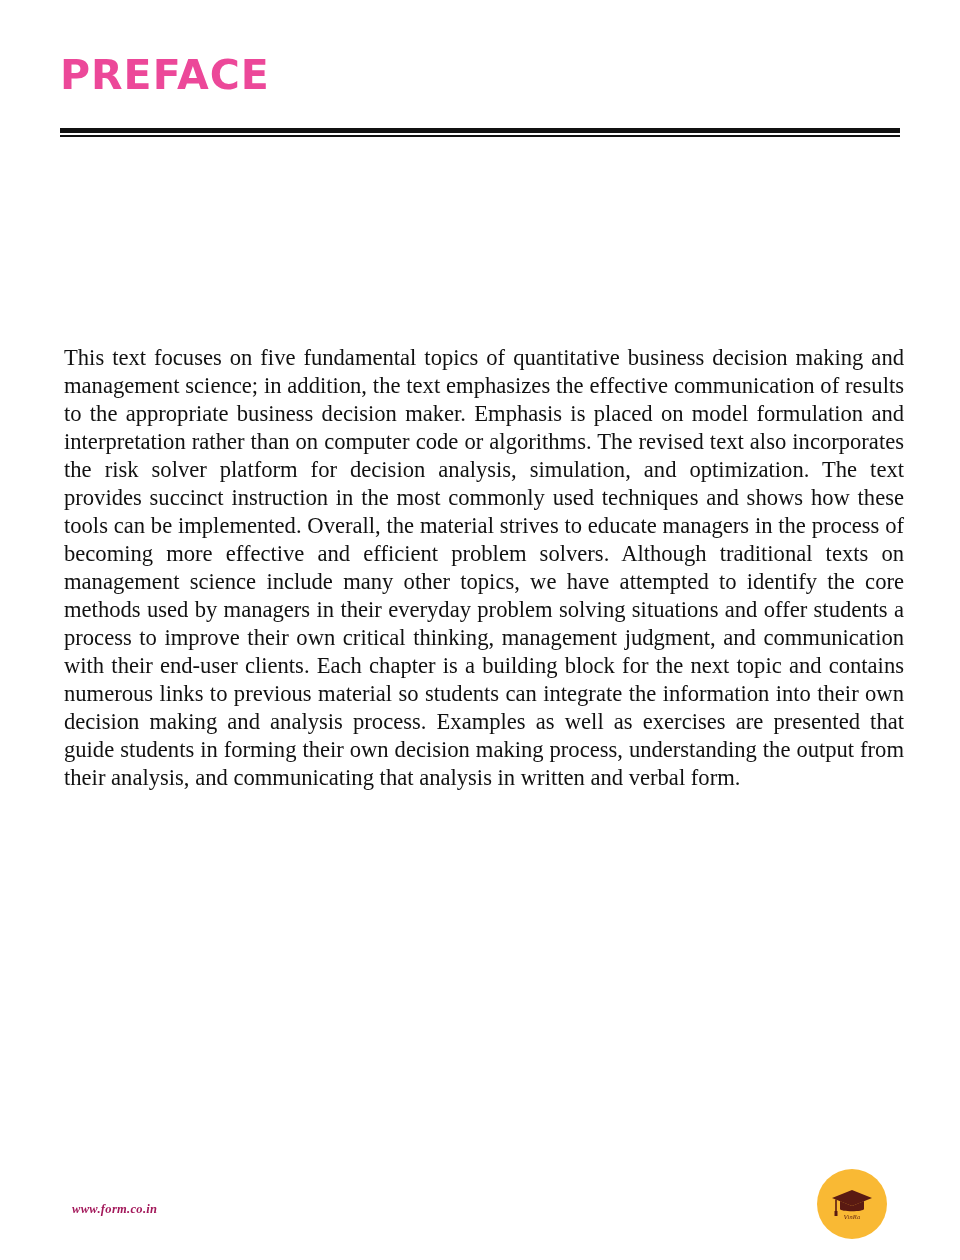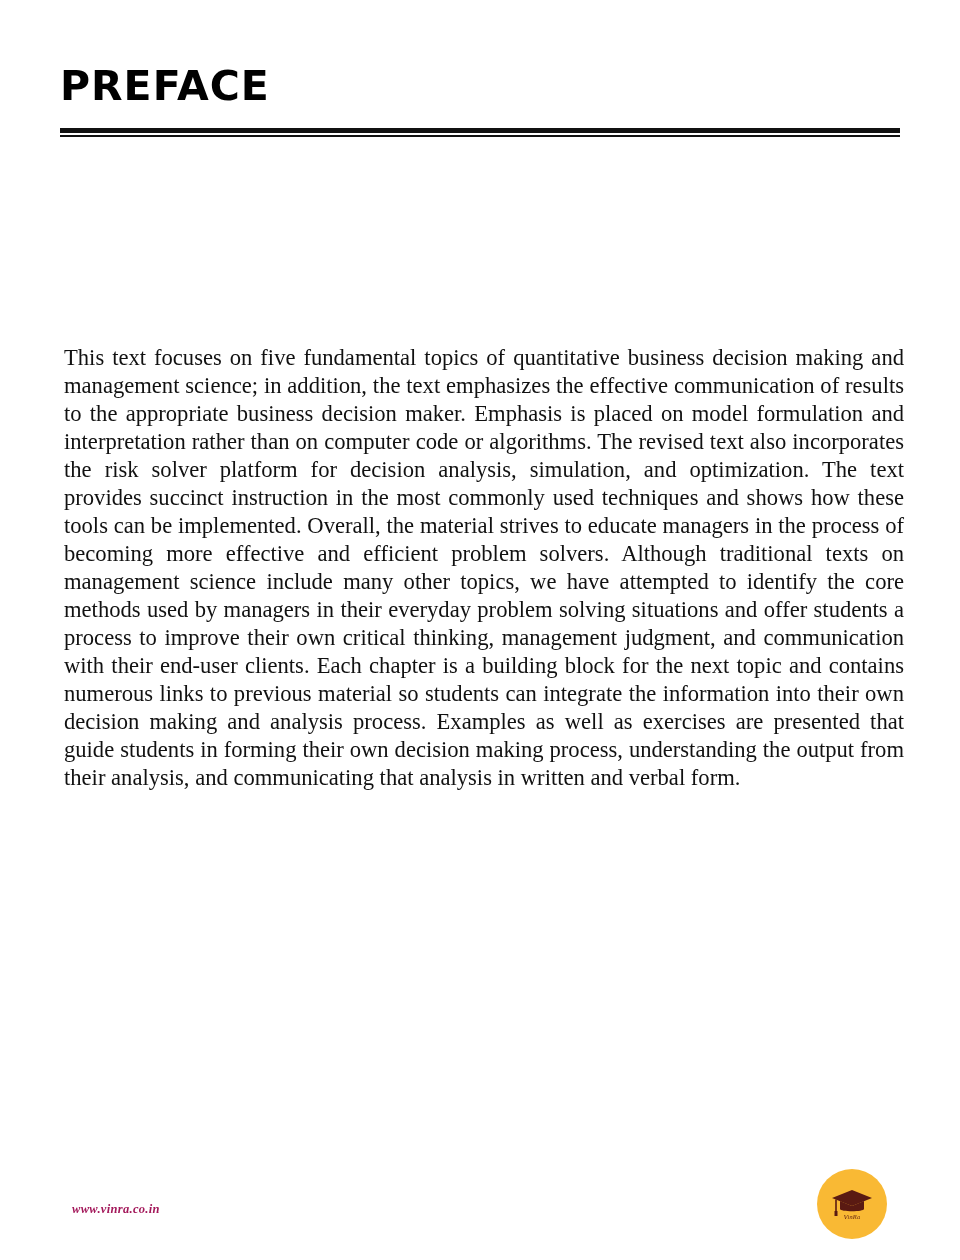--- a/index.html
+++ b/index.html
@@ -11,27 +11,27 @@
       width: 960px;
       height: 1260px;
       position: relative;
       overflow: hidden;
       font-family: "DejaVu Serif", "Liberation Serif", serif;
       color: #111111;
     }
     .page-title {
       position: absolute;
       left: 60px;
-      top: 66px;
+      top: 55px;
       margin: 0;
       font-family: "DejaVu Sans", "Liberation Sans", sans-serif;
       font-weight: bold;
       font-size: 41px;
       letter-spacing: 1px;
-      color: #000000;
+      color: #ec4899;
       line-height: 1;
     }
     .title-rule {
       position: absolute;
       left: 60px;
       width: 840px;
       background: #111111;
     }
     .title-rule.thick {
       top: 128px;
@@ -86,21 +86,21 @@
 </head>
 <body>
 
 <h1 class="page-title">PREFACE</h1>
 
 <div class="title-rule thick"></div>
 <div class="title-rule thin"></div>
 
 <p class="body-text">This text focuses on five fundamental topics of quantitative business decision making and management science; in addition, the text emphasizes the effective communication of results to the appropriate business decision maker. Emphasis is placed on model formulation and interpretation rather than on computer code or algorithms. The revised text also incorporates the risk solver platform for decision analysis, simulation, and optimization. The text provides succinct instruction in the most commonly used techniques and shows how these tools can be implemented. Overall, the material strives to educate managers in the process of becoming more effective and efficient problem solvers. Although traditional texts on management science include many other topics, we have attempted to identify the core methods used by managers in their everyday problem solving situations and offer students a process to improve their own critical thinking, management judgment, and communication with their end-user clients. Each chapter is a building block for the next topic and contains numerous links to previous material so students can integrate the information into their own decision making and analysis process. Examples as well as exercises are presented that guide students in forming their own decision making process, understanding the output from their analysis, and communicating that analysis in written and verbal form.</p>
 
-<a class="footer-url">www.vinra.co.in</a>
+<a class="footer-url">www.form.co.in</a>
 
 <div class="footer-logo">
   <svg viewBox="0 0 44 40" xmlns="http://www.w3.org/2000/svg">
     <polygon points="22,6 42,14 22,22 2,14" fill="#5a1a12"></polygon>
     <path d="M10,17 L10,25 C10,28 34,28 34,25 L34,17 L22,22 Z" fill="#5a1a12"></path>
     <line x1="6" y1="15.5" x2="6" y2="27" stroke="#5a1a12" stroke-width="1.6"></line>
     <rect x="4.5" y="27" width="3" height="5" fill="#5a1a12"></rect>
     <text x="22" y="35" font-size="5.5" text-anchor="middle" fill="#5a1a12" font-style="italic" font-family="DejaVu Serif, serif">VinRa</text>
   </svg>
 </div>

